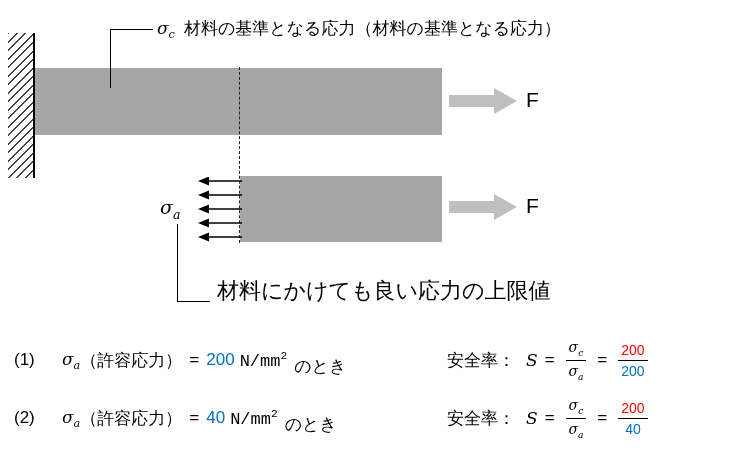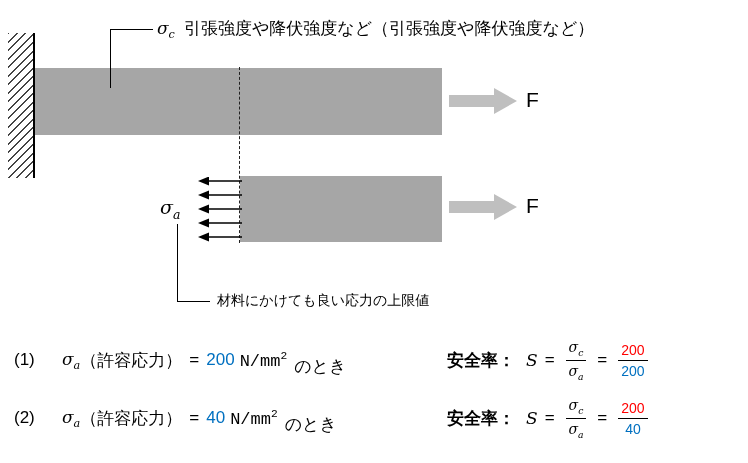--- a/index.html
+++ b/index.html
@@ -22,21 +22,21 @@
 
   
   .elbow-c { position:absolute; left:110px; top:29px; width:43px; height:59px;
     border-left:1.6px solid #000; border-top:1.6px solid #000; }
   .elbow-a { position:absolute; left:177px; top:224px; width:33px; height:78px;
     border-left:1.6px solid #000; border-bottom:1.6px solid #000; }
 
   .sigma-c-label { position:absolute; left:157px; top:17px; font-size:17px;
     display:flex; align-items:baseline; gap:9px; white-space:nowrap; }
   .sigma-a-symbol { position:absolute; left:160px; top:196px; font-size:19px; }
-  .sigma-a-label { position:absolute; left:217px; top:292px; font-size:14px; white-space:nowrap; }
+  .sigma-a-label { position:absolute; left:217px; top:276px; font-size:22px; white-space:nowrap; }
 
   .math, .math i { font-family:"DejaVu Serif","Liberation Serif",serif; font-style:italic; }
   sub { font-size:0.66em; }
   sup { font-size:0.66em; }
 
   
   .f-arrow { position:absolute; }
   .f-arrow polygon { fill:var(--arrow,#bfbfbf); }
   .f-arrow-top { left:449px; top:85px; }
   .f-arrow-bottom { left:449px; top:191px; }
@@ -52,21 +52,21 @@
   
   .eq-row { position:absolute; display:flex; align-items:center; font-size:17px; white-space:nowrap; }
   .eq-row-1 { left:14px; top:338px; }
   .eq-row-2 { left:14px; top:396px; }
   .eq-left { display:flex; align-items:center; width:433px; }
   .eq-right { display:flex; align-items:center; }
   .idx { width:48px; }
   .op { margin:0 7px; }
   .unit { margin-left:5px;font-family:Liberation Mono, monospace; }
   .suffix { margin-left:7px;margin-top:12px; }
-  .safety { margin-right:11px;font-weight:bold; }
+  .safety { margin-right:11px; }
   .blue { color:var(--blue,#0070c0); }
   .red { color:var(--red,#ff0000); }
   .frac { display:inline-flex; flex-direction:column; align-items:center; font-size:14px;
     margin:0 4px; line-height:1.3; }
   .frac .num { border-bottom:1.3px solid #000; padding:0 3px 1px; text-align:center; }
   .frac .den { padding-top:1px; text-align:center; }
 </style>
 </head>
 <body>
 
@@ -76,21 +76,21 @@
 
   <div class="bar bar-top"></div>
 
   <div class="dashed"></div>
 
   <div class="bar bar-bottom"></div>
 
   <div class="elbow-c"></div>
   <div class="sigma-c-label">
     <span class="math"><i>σ</i><sub>c</sub></span>
-    <span>引張強度や降伏強度など（引張強度や降伏強度など）</span>
+    <span>材料の基準となる応力（材料の基準となる応力）</span>
   </div>
 
   <svg class="stress-arrows" width="46" height="66" viewBox="0 0 46 66">
     <g>
         <line x1="45" y1="4" x2="10" y2="4"></line>
         <polygon points="1,4 12,-0.5 12,8.5"></polygon>
       </g>
     <g>
         <line x1="45" y1="18" x2="10" y2="18"></line>
         <polygon points="1,18 12,13.5 12,22.5"></polygon>

